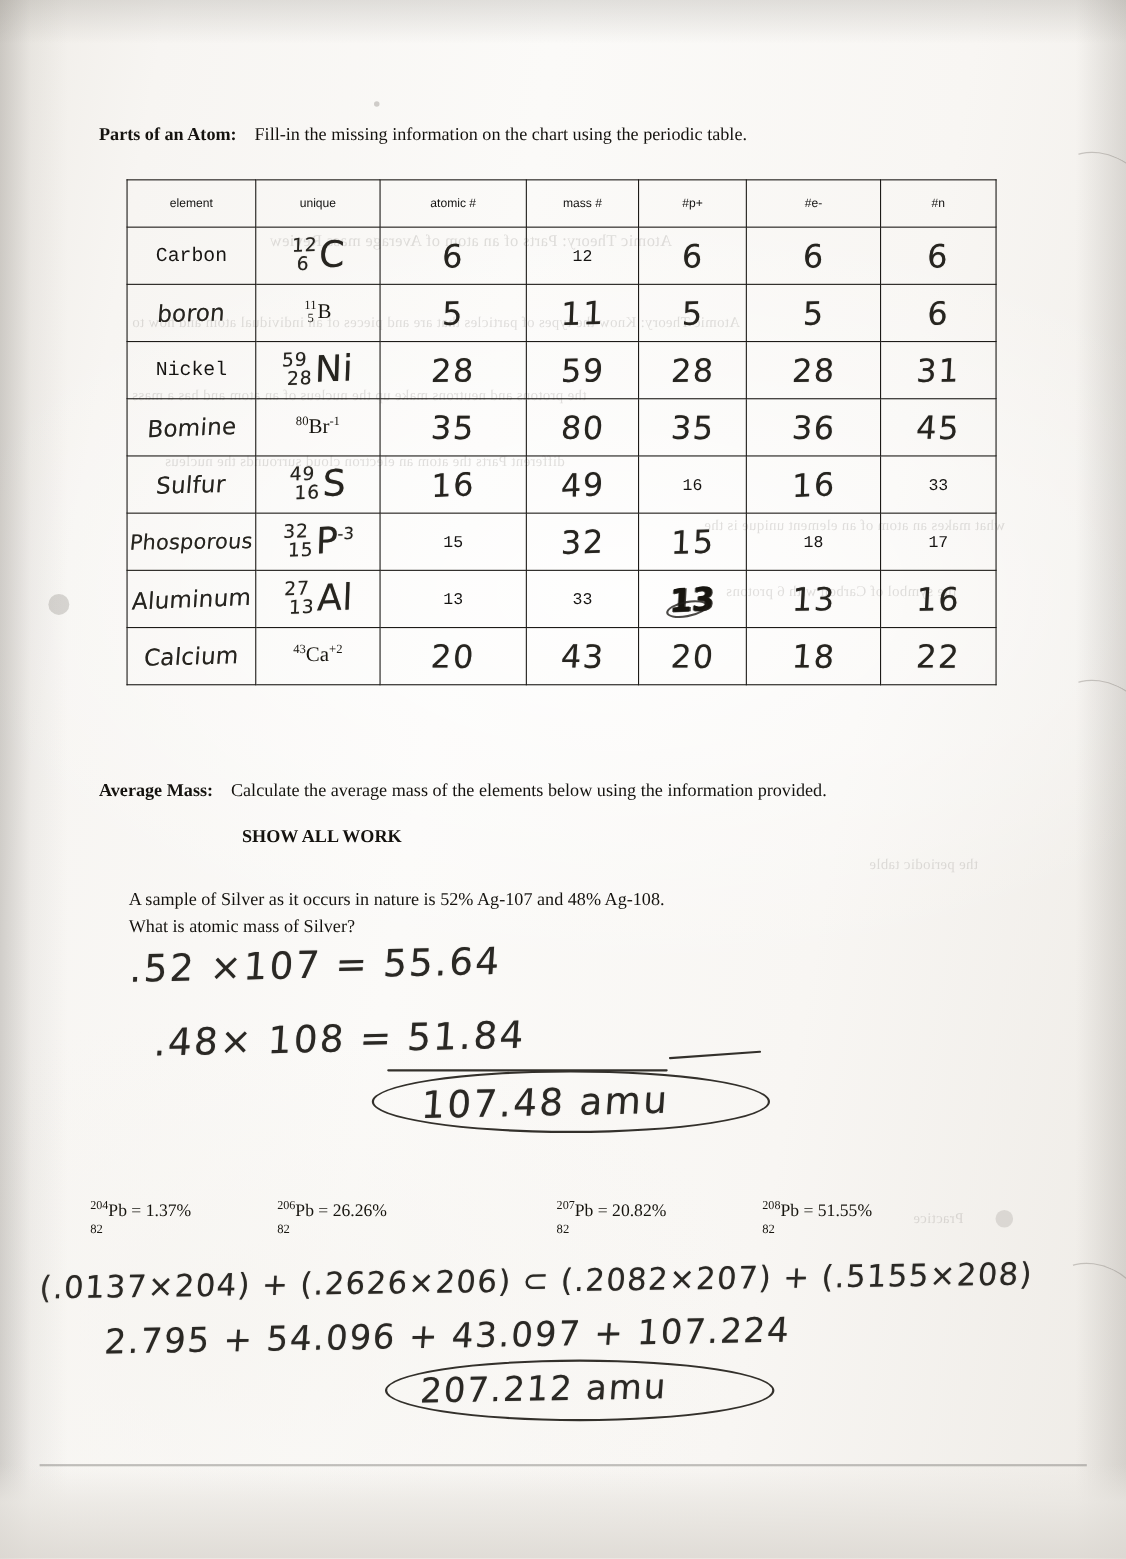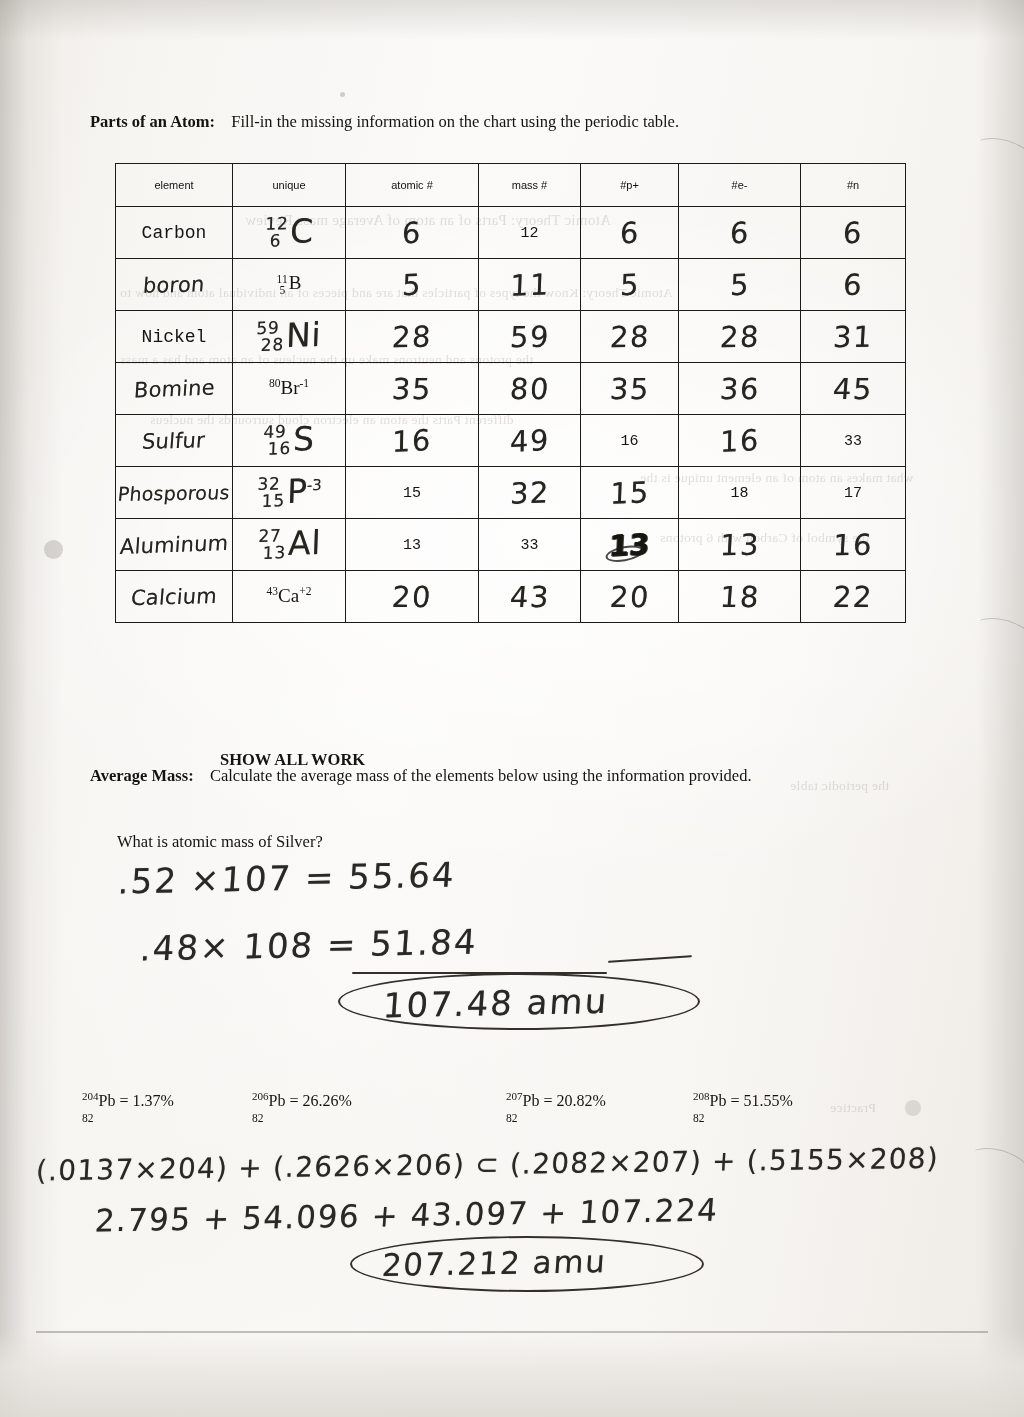--- a/index.html
+++ b/index.html
@@ -317,29 +317,30 @@
           <td><span class="sym-print"><sup>43</sup><span>Ca</span><sup>+2</sup></span></td>
           <td><span class="hw-num" style="transform: rotate(0.3deg) skewX(-4deg);">20</span></td>
           <td><span class="hw-num" style="transform: rotate(0.3deg) skewX(-4deg);">43</span></td>
           <td><span class="hw-num" style="transform: rotate(0.3deg) skewX(-4deg);">20</span></td>
           <td><span class="hw-num" style="transform: rotate(0.3deg) skewX(-4deg);">18</span></td>
           <td><span class="hw-num" style="transform: rotate(0.3deg) skewX(-4deg);">22</span></td>
         </tr>
       </tbody>
   </table>
 
-  <div class="prompt" style="left:90px;top:766px;">
+  <div class="prompt" style="left:90px;top:709px;">
     <b>Average Mass:</b>
     <span style="display:inline-block;width:8px;"></span>
     <span>Calculate the average mass of the elements below using the information provided.</span>
   </div>
   <div class="prompt" style="left:220px;top:750px;">
     <b>SHOW ALL WORK</b>
   </div>
 
+  <div class="prompt" style="left:117px;top:808px;">A sample of Silver as it occurs in nature is 52% Ag-107 and 48% Ag-108.</div>
   <div class="prompt" style="left:117px;top:832px;font-family:Liberation Serif, serif;">What is atomic mass of Silver?</div>
 
   <div class="work w1" style="left:118px;top:858px;">.52 ×107  =   55.64</div>
   <div class="work w1" style="left:140px;top:925px;">.48× 108   =    51.84</div>
   <div class="underline-hand" style="left:352px;top:972px;width:255px;"></div>
   <div class="strike-tail" style="left:608px;top:958px;width:84px;"></div>
   <div class="work w1" style="left:383px;top:983px;">107.48 amu</div>
   <div class="circle-ans" style="left:338px;top:973px;width:358px;height:53px;"></div>
 
 

